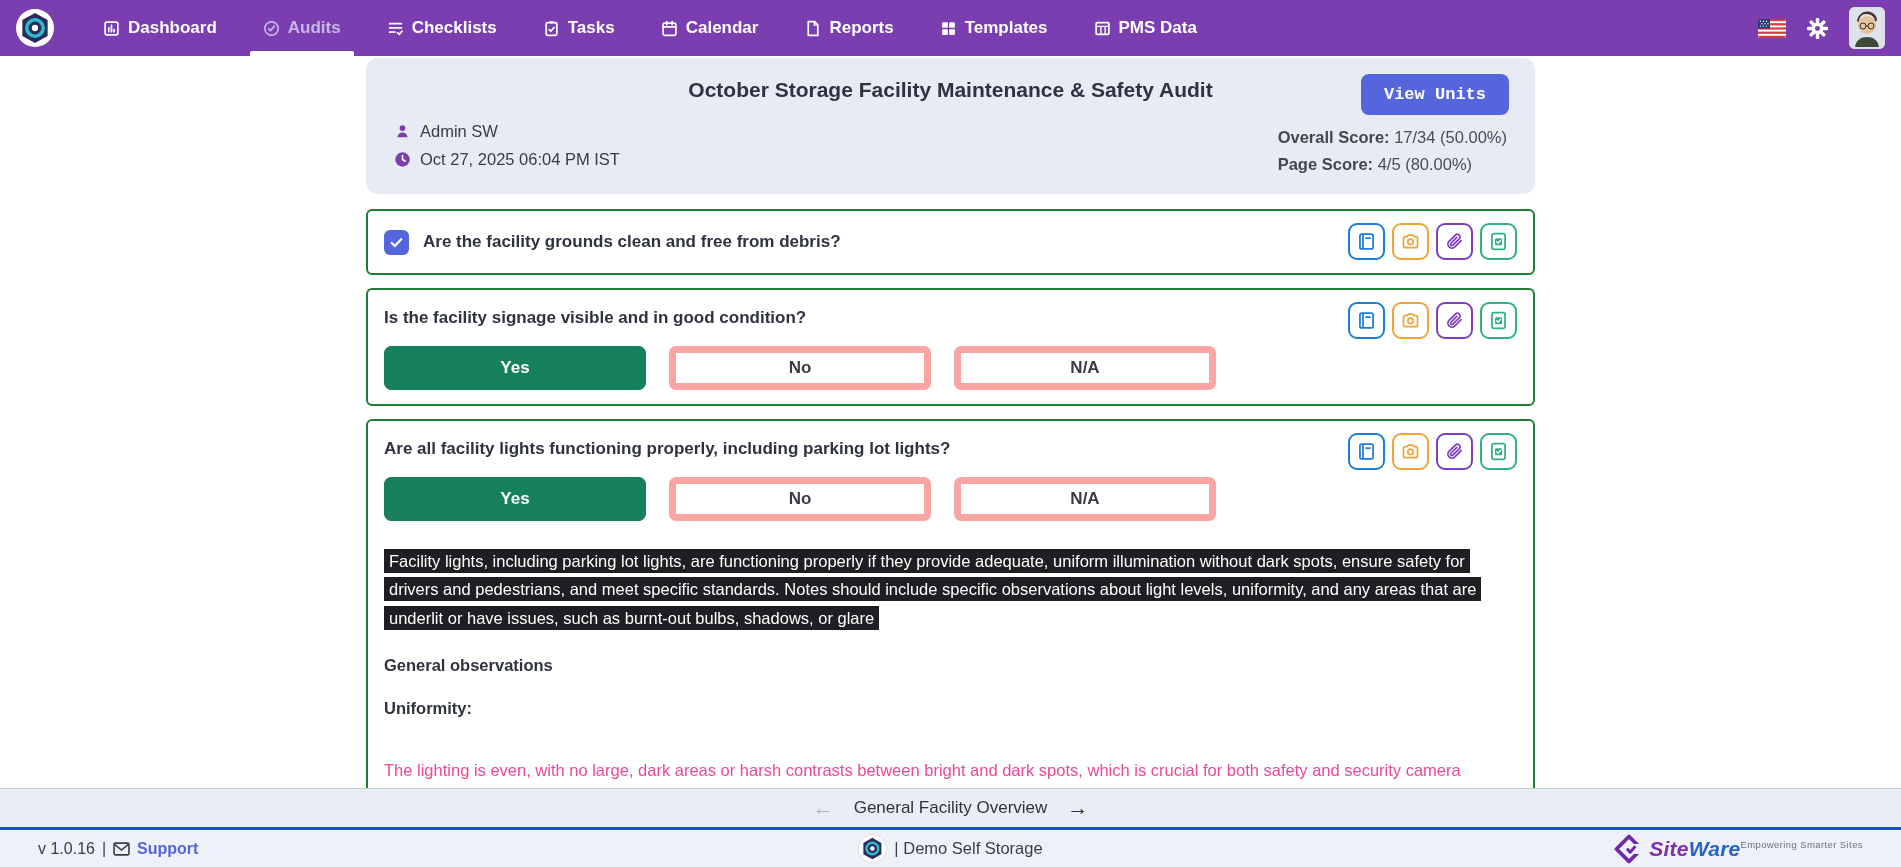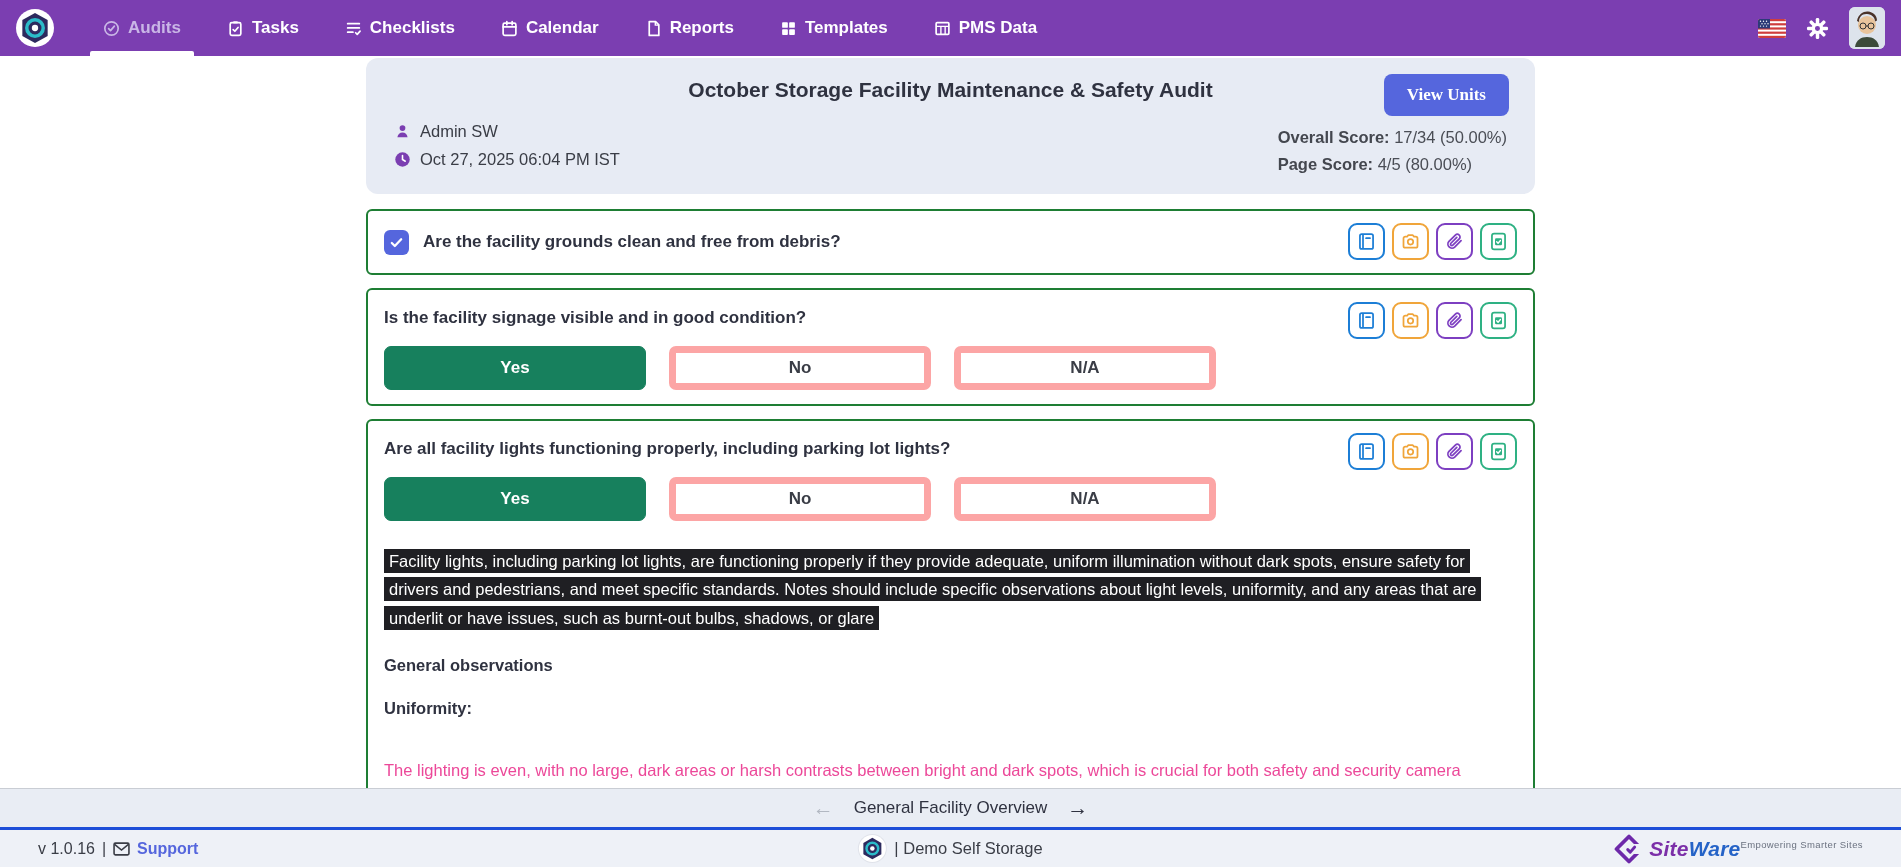--- a/index.html
+++ b/index.html
@@ -25,21 +25,21 @@
 
   
   .content { width:1169px; margin:0 auto; padding-top:2px; }
 
   
   .header-card { position:relative; background:#e7ebf4; border-radius:12px; height:136px;
                  padding:16px 28px; margin-bottom:15px; }
   .audit-title { text-align:center; font-size:21px; font-weight:600; color:#2f3240; margin-top:4px; }
   .view-units-btn { position:absolute; top:16px; right:26px; background:#5566dd; color:#ffffff;
                     border:none; font-size:17px; font-weight:600; padding:11px 23px; border-radius:8px;
-                    cursor:pointer; font-family:Liberation Serif, serif; }
+                    cursor:pointer; font-family:Liberation Mono, monospace; }
   .meta-row { display:flex; justify-content:space-between; margin-top:20px; }
   .meta-left .meta-line { display:flex; align-items:center; gap:9px; font-size:16.5px; color:#3a3d46;
                           margin-bottom:9px; }
   .meta-left svg { width:17px; height:17px; }
   .meta-right { text-align:left; padding-top:6px; }
   .score-line { font-size:16.5px; color:#4a4d55; margin-bottom:8px; }
   .score-line b { color:#44474f; font-weight:700; }
 
   
   .qcard { position:relative; background:#ffffff; border:2px solid #1e7e34; border-radius:6px;
@@ -100,41 +100,48 @@
 <nav class="navbar">
   <div class="app-logo">
     <svg viewBox="0 0 24 24">
       <path d="M12 2.5 20 7v10l-8 4.5L4 17V7z" fill="#2d2a5e"></path>
       <circle cx="12" cy="12" r="5.2" fill="none" stroke="#2bbbc9" stroke-width="2.2"></circle>
       <circle cx="12" cy="12" r="2" fill="#ffffff"></circle>
     </svg>
   </div>
 
   <ul class="nav-items">
+    <li class="nav-item">
+      <svg viewBox="0 0 16 16" fill="none" stroke="currentColor">
+        <rect x="2" y="2" width="12" height="12" rx="1.5" stroke-width="1.6"></rect>
+        <path d="M5.5 11V7.5M8 11V5M10.5 11V9" stroke-width="1.6" stroke-linecap="round"></path>
+      </svg>
+      <span>Dashboard</span>
+    </li>
     <li class="nav-item active">
       <svg viewBox="0 0 16 16" fill="none" stroke="currentColor">
         <circle cx="8" cy="8" r="6.3" stroke-width="1.6"></circle>
         <path d="M5.3 8.2l1.8 1.8 3.6-4.2" stroke-width="1.6" stroke-linecap="round" stroke-linejoin="round"></path>
       </svg>
       <span>Audits</span>
+    </li>
+    <li class="nav-item">
+      <svg viewBox="0 0 16 16" fill="none" stroke="currentColor">
+        <path d="M2.5 3.5h11M2.5 7.5h11M2.5 11.5h5" stroke-width="1.6" stroke-linecap="round"></path>
+        <path d="M10 12l1.5 1.5 2.7-3" stroke-width="1.6" stroke-linecap="round" stroke-linejoin="round"></path>
+      </svg>
+      <span>Checklists</span>
     </li>
     <li class="nav-item">
       <svg viewBox="0 0 16 16" fill="none" stroke="currentColor">
         <rect x="3" y="2.4" width="10" height="12" rx="1.5" stroke-width="1.6"></rect>
         <path d="M6 1.2h4v2H6z" fill="currentColor" stroke="none"></path>
         <path d="M5.8 9l1.6 1.6 3-3.6" stroke-width="1.6" stroke-linecap="round" stroke-linejoin="round"></path>
       </svg>
       <span>Tasks</span>
-    </li>
-    <li class="nav-item">
-      <svg viewBox="0 0 16 16" fill="none" stroke="currentColor">
-        <path d="M2.5 3.5h11M2.5 7.5h11M2.5 11.5h5" stroke-width="1.6" stroke-linecap="round"></path>
-        <path d="M10 12l1.5 1.5 2.7-3" stroke-width="1.6" stroke-linecap="round" stroke-linejoin="round"></path>
-      </svg>
-      <span>Checklists</span>
     </li>
     <li class="nav-item">
       <svg viewBox="0 0 16 16" fill="none" stroke="currentColor">
         <rect x="2" y="3" width="12" height="11.5" rx="1.5" stroke-width="1.6"></rect>
         <path d="M2 6.5h12M5.5 1.4v3M10.5 1.4v3" stroke-width="1.6" stroke-linecap="round"></path>
       </svg>
       <span>Calendar</span>
     </li>
     <li class="nav-item">
       <svg viewBox="0 0 16 16" fill="none" stroke="currentColor">

